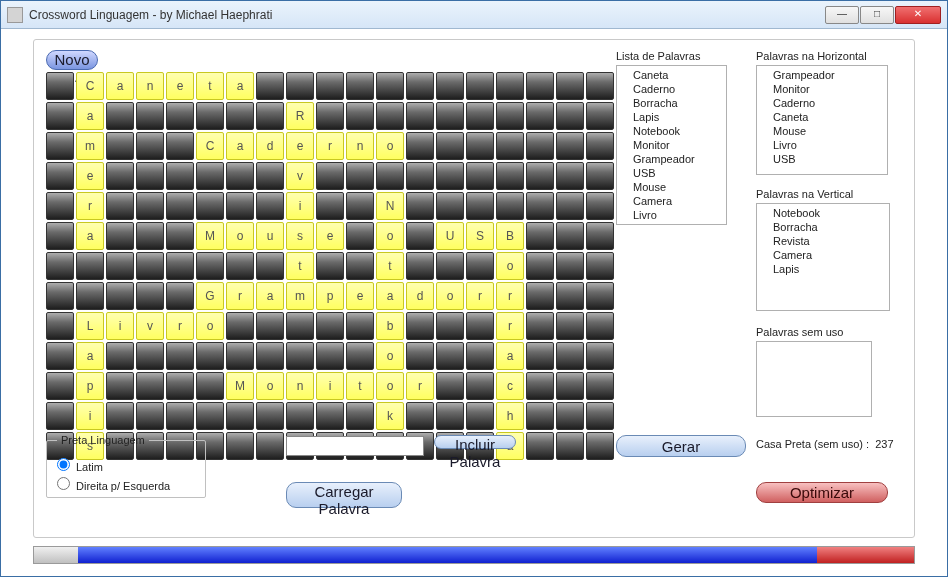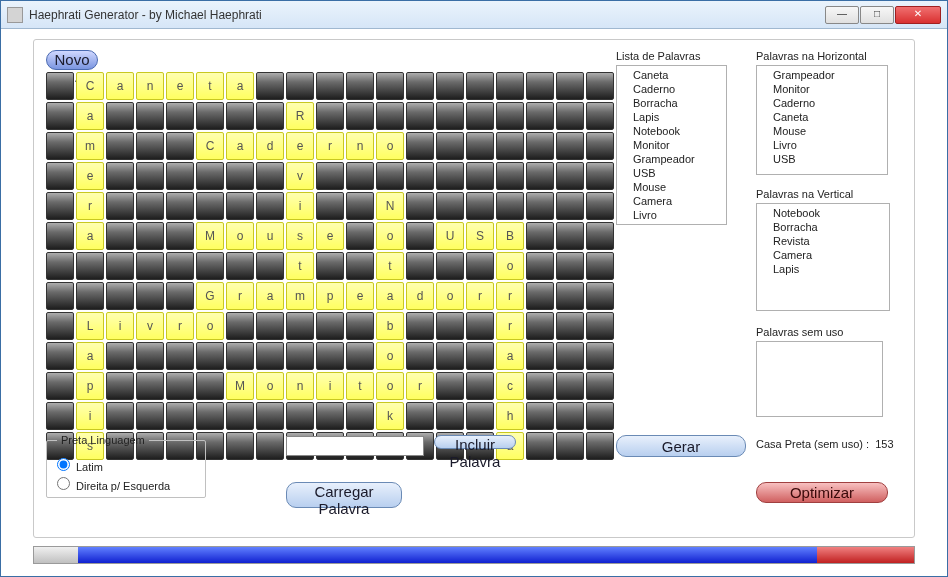--- a/index.html
+++ b/index.html
@@ -33,21 +33,21 @@
 .progress .seg-gray { background:linear-gradient(#f0f0f0,#c0c0c0); }
 .progress .seg-blue { background:linear-gradient(#6080ff,#1020d0); }
 .progress .seg-red { background:linear-gradient(#f08080,#c02020); }
 </style>
 </head>
 <body>
 
 <div class="window">
   <div class="titlebar">
     <div class="sysicon"></div>
-    <div class="title">Haephrati Generator - by Michael Haephrati</div>
+    <div class="title">Crossword Linguagem - by Michael Haephrati</div>
     <div class="winbtns">
       <div class="winbtn">—</div>
       <div class="winbtn">□</div>
       <div class="winbtn close">✕</div>
     </div>
   </div>
 
   <div class="client">
     <div class="panel">
 
@@ -338,41 +338,41 @@
         <div class="glabel">Palavras na Vertical</div>
         <div class="listbox" id="vert-box" style="height:108px;">
             <div>Notebook</div>
             <div>Borracha</div>
             <div>Revista</div>
             <div>Camera</div>
             <div>Lapis</div>
           </div>
       </div>
 
-      <div class="group" style="left:722px; top:286px; width:127px;">
+      <div class="group" style="left:722px; top:286px; width:116px;">
         <div class="glabel">Palavras sem uso</div>
         <div class="listbox" id="semuso-box" style="height:76px;"></div>
       </div>
 
       <fieldset style="position:absolute; left:12px; top:394px; width:160px; height:64px;">
         <legend>Preta Linguagem</legend>
         <label><input type="radio" name="lang" checked="" style=""><span>Latim</span></label>
         <label><input type="radio" name="lang" style=""><span>Direita p/ Esquerda</span></label>
       </fieldset>
 
       <input class="textinput" style="position: absolute; left: 252px; top: 396px; width: 138px;" value="">
       <button class="btn" style="position:absolute; left:400px; top:395px; width:82px; height:14px;">Incluir Palavra</button>
 
       <button class="btn" style="position:absolute; left:252px; top:442px; width:116px; height:26px;">Carregar Palavra</button>
 
       <button class="btn" style="position:absolute; left:582px; top:395px; width:130px; height:22px;">Gerar</button>
 
       <div style="position:absolute; left:722px; top:398px; font-size:11px; color:#222;">
         <span>Casa Preta (sem uso)  :</span>
-        &nbsp;<span>153</span>
+        &nbsp;<span>237</span>
       </div>
 
       <button class="btn red" style="position:absolute; left:722px; top:442px; width:132px; height:21px;">Optimizar</button>
 
     </div>
 
     <div class="progress">
       <div class="seg-gray" id="pg1" style="width: 5%;"></div>
       <div class="seg-blue" id="pg2" style="width: 84%;"></div>
       <div class="seg-red" id="pg3" style="width: 11%;"></div>

